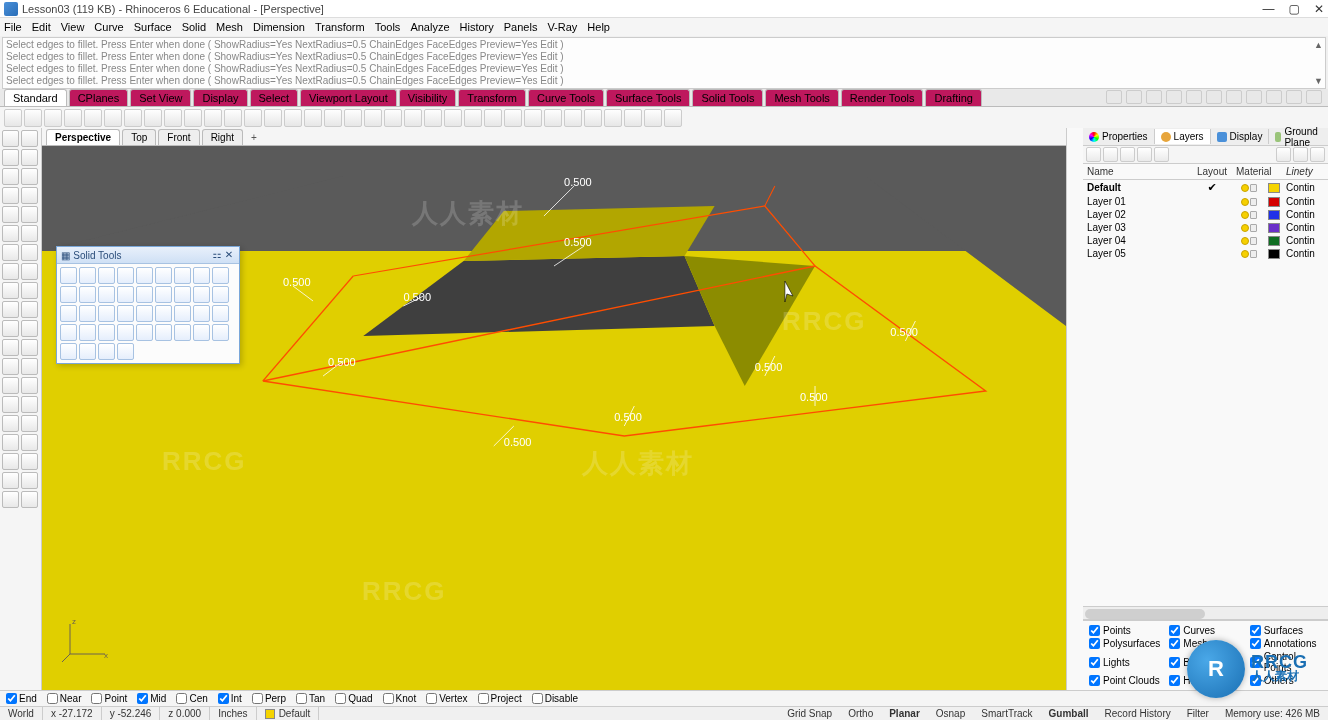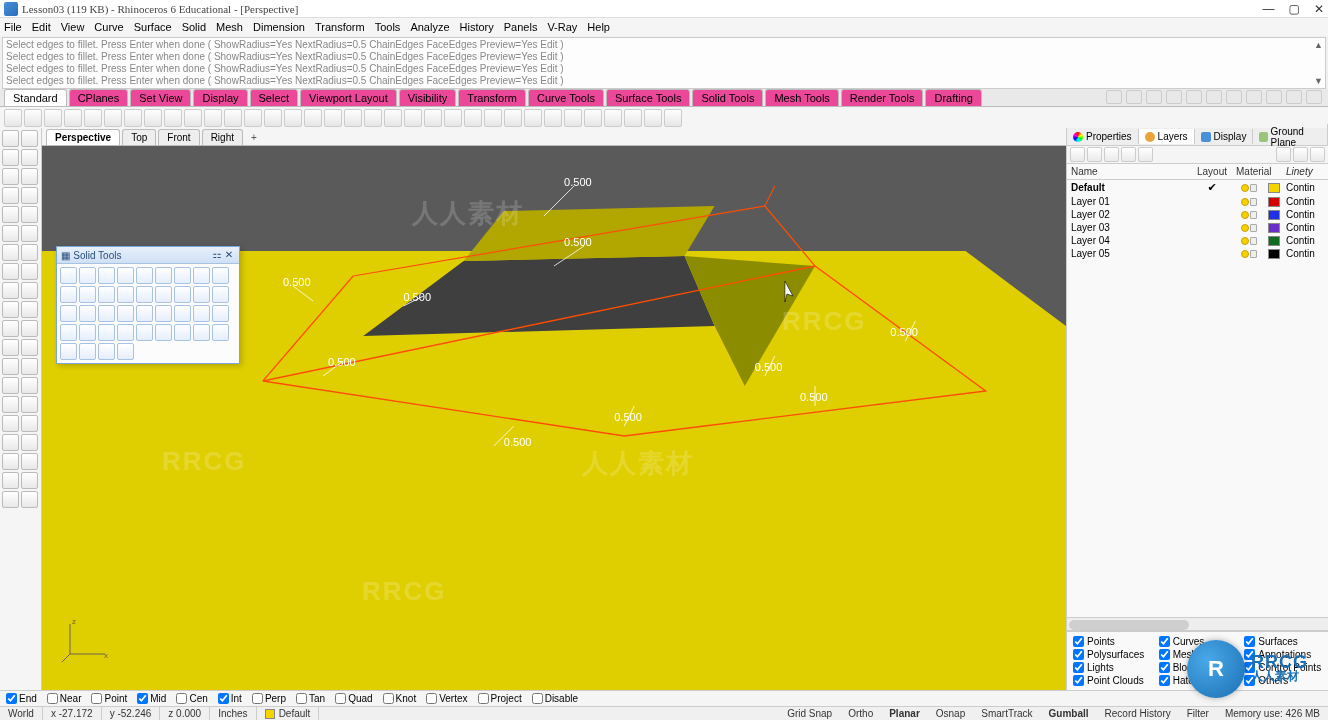--- a/index.html
+++ b/index.html
@@ -1,35 +1,35 @@
 <!DOCTYPE html>
 <html><head>
 <meta charset="utf-8">
 <style>
   * { box-sizing: border-box; margin: 0; padding: 0; font-family: "Segoe UI", Tahoma, sans-serif; }
   body { width: 1328px; height: 720px; background: #f0f0f0; overflow: hidden; font-size: 11px; color: #000; position: relative; }
 
   .title-bar { height: 18px; background: #fff; display: flex; align-items: center; padding: 0 4px; border-bottom: 1px solid #ddd; }
   .title-bar .icon { width: 14px; height: 14px; margin-right: 4px; background: linear-gradient(135deg,#4a90d9,#2a6eb8); border-radius: 2px; }
-  .title-bar .title { flex: 1; font-size: 11px; color: #444; font-family: Liberation Serif, serif; }
+  .title-bar .title { flex: 1; font-size: 11px; color: #444; }
   .win-controls { display: flex; gap: 14px; font-size: 12px; color: #333; }
   .win-controls span { cursor: pointer; }
 
   .menu-bar { height: 18px; background: #f5f5f5; display: flex; align-items: center; padding: 0 4px; gap: 10px; font-size: 11px; }
   .menu-bar span { cursor: pointer; }
 
   .command-history { height: 52px; background: #fdfdfd; border: 1px solid #ccc; margin: 1px 2px 0 2px; padding: 1px 3px; font-size: 10px; color: #888; line-height: 12px; overflow: hidden; position: relative; }
   .command-history .line { white-space: nowrap; }
   .command-history .prompt { color: #000; font-weight: bold; }
   .command-history .prompt .italic { font-style: italic; font-weight: normal; }
   .command-history .scroll-up { position: absolute; right: 2px; top: 1px; font-size: 9px; color: #666; }
   .command-history .scroll-down { position: absolute; right: 2px; bottom: 1px; font-size: 9px; color: #666; }
 
   .tab-strip { height: 18px; display: flex; align-items: flex-end; padding: 0 4px; font-size: 11px; gap: 2px; border-bottom: 1px solid #bbb; background: #e9e9e9; position: relative; }
-  .tab-strip .tab { padding: 2px 8px; background: #ec4899; border: 1px solid #bbb; border-bottom: none; border-radius: 3px 3px 0 0; cursor: pointer; }
+  .tab-strip .tab { padding: 2px 8px; background: #be185d; border: 1px solid #bbb; border-bottom: none; border-radius: 3px 3px 0 0; cursor: pointer; }
   .tab-strip .tab.active { background: #fff; }
   .tab-strip .quick-icons { position: absolute; right: 6px; top: 1px; display: flex; gap: 4px; }
   .tab-strip .quick-icons span { width: 16px; height: 14px; background: #e8e8e8; border: 1px solid #ccc; display: inline-block; }
 
   .main-toolbar { height: 22px; background: #f5f5f5; display: flex; align-items: center; padding: 0 4px; gap: 2px; border-bottom: 1px solid #ccc; }
   .tbtn { width: 18px; height: 18px; background: linear-gradient(#fefefe,#e6e6e6); border: 1px solid #ccc; border-radius: 2px; display:inline-flex; align-items:center; justify-content:center; font-size:10px; color:#555; cursor:pointer; }
 
   .workspace { position: absolute; top: 128px; left: 0; right: 0; bottom: 14px; display: flex; }
 
   .left-tools { width: 42px; background: #f5f5f5; border-right: 1px solid #ccc; padding: 2px; display: flex; flex-wrap: wrap; gap: 2px; align-content: flex-start; }
@@ -47,21 +47,21 @@
 
   .sketch { position: absolute; top: 0; left: 0; width: 100%; height: 100%; }
 
   .solid-panel { position: absolute; top: 100px; left: 14px; width: 184px; background: #fcfcfc; border: 1px solid #7aa7d9; box-shadow: 2px 2px 6px rgba(0,0,0,.2); z-index: 5; }
   .solid-panel .sp-title { background: linear-gradient(#e8f0fb,#cfe0f5); height: 17px; display: flex; align-items: center; padding: 0 4px; font-size: 10px; color: #2a4d7a; border-bottom: 1px solid #a7c2e2; }
   .solid-panel .sp-title .spacer { flex: 1; }
   .solid-panel .sp-title .sp-close { width: 12px; height: 12px; text-align: center; cursor: pointer; }
   .solid-panel .sp-body { padding: 3px; display: flex; flex-wrap: wrap; gap: 2px; }
   .solid-panel .sp-body .sbtn { width: 17px; height: 17px; background: linear-gradient(#fff,#e5eefc); border: 1px solid #a7c2e2; border-radius: 2px; cursor: pointer; }
 
-  .right-panel { width: 262px; background: #f9f9f9; border-left: 1px solid #ccc; display: flex; flex-direction: column; }
+  .right-panel { width: 262px; background: #f9f9f9; border-left: 1px solid #ccc; display: flex; flex-direction: column; padding-left: 16px; }
   .rp-tabs { height: 18px; display: flex; align-items: center; background: #eee; border-bottom: 1px solid #ccc; font-size: 10px; }
   .rp-tabs .rtab { padding: 2px 6px; display: flex; align-items: center; gap: 3px; border-right: 1px solid #ccc; cursor: pointer; }
   .rp-tabs .rtab.active { background: #fff; }
   .rp-tabs .rtab .dot { width: 10px; height: 10px; border-radius: 50%; }
   .rp-toolbar { height: 18px; display: flex; align-items: center; gap: 2px; padding: 0 3px; background: #f5f5f5; border-bottom: 1px solid #ccc; }
   .rp-toolbar .rbtn { width: 15px; height: 15px; background: linear-gradient(#fff,#eaeaea); border: 1px solid #ccc; border-radius: 2px; cursor: pointer; }
   .layer-header { display: flex; font-size: 10px; color: #333; border-bottom: 1px solid #ccc; padding: 2px 4px; }
   .layer-header .lh-name { flex: 1; }
   .layer-header .lh-cur { width: 48px; text-align:center; }
   .layer-header .lh-mat { width: 50px; }

